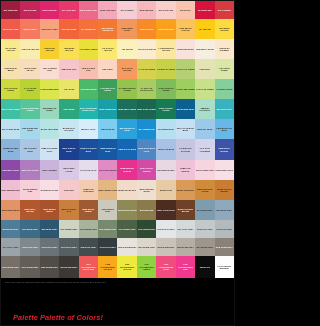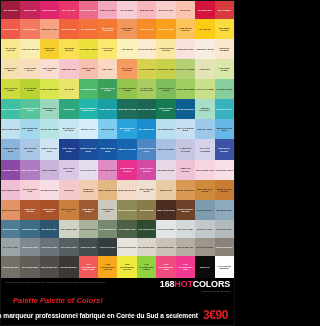--- a/index.html
+++ b/index.html
@@ -628,29 +628,19 @@
       <div class="swatch light" style="background: rgb(253, 253, 253);">
         <span class="code">0 COLORLESS BLENDER</span>
       </div>
     </div>
 
   <div id="footer">
 
     <div id="footer-top">
       <div id="disclaimer">This color chart is produced within the limitations of printing ink and is intended as a guide only.</div>
 
-      <div id="brand-block">
-        <div id="brand-lockup">
-          <span id="brand-168">168</span><span id="brand-hot">HOT</span><span id="brand-colors">COLORS</span>
-        </div>
-        <div id="brand-sub">classic ink at its best</div>
-      </div>
     </div>
 
     <div id="tagline">Palette Palette of Colors!</div>
 
-    <div id="promo-row">
-      <span id="promo-text">Un marqueur professionnel fabriqué en Corée du Sud a seulement</span>
-      <span id="promo-price">3€90</span>
-    </div>
 
   </div>
 </div>
 
 </body></html>

